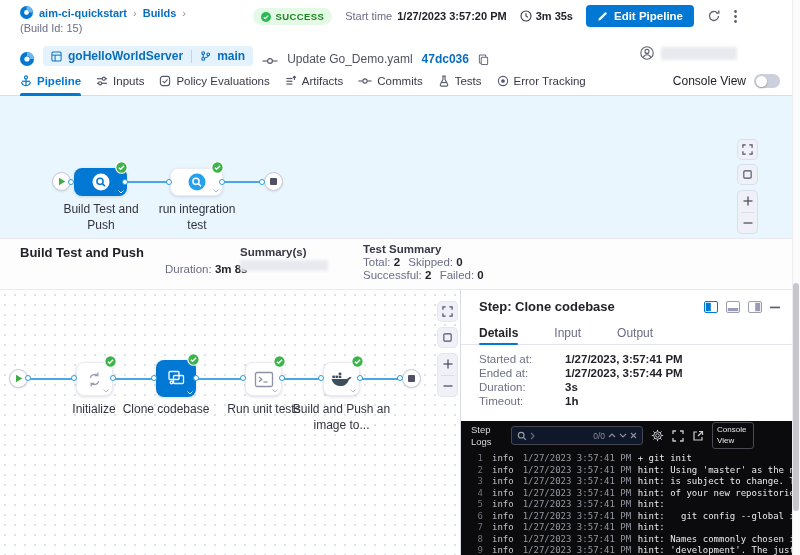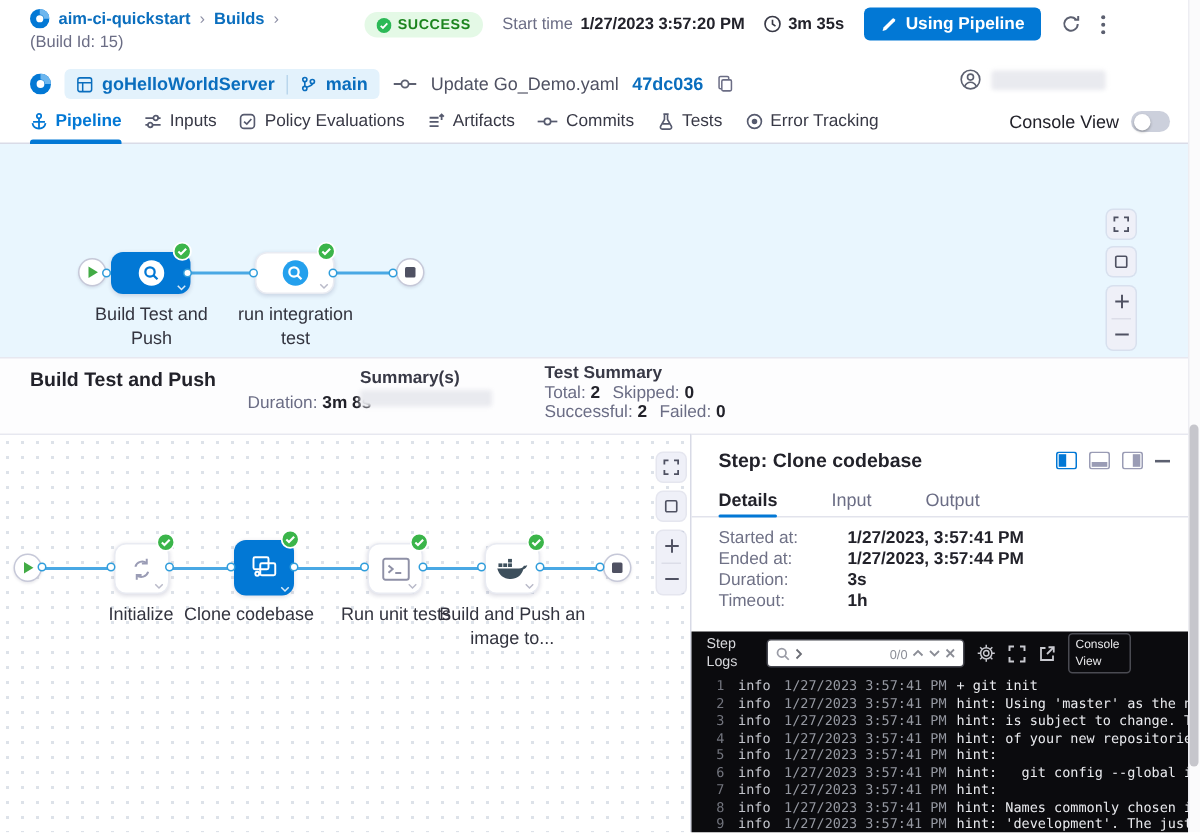--- a/index.html
+++ b/index.html
@@ -14,21 +14,21 @@
   .crumb-sep{color:#8e90a6;font-weight:400;font-size:11px}
   .top-actions{position:absolute;right:26px;top:5px;display:flex;align-items:center;gap:13px}
   .badge-success{display:flex;align-items:flex-end;gap:4px;background:#e4f9e6;color:#1b841d;font-size:9.5px;font-weight:700;letter-spacing:.4px;padding:3px 8px;border-radius:10px}
   .starttime{font-size:11px;color:#6b6d85;display:flex;gap:5px;align-items:center}
   .starttime b{color:#22222a;font-weight:600}
   .elapsed{display:flex;align-items:center;gap:4px;font-size:11px;color:#22222a;font-weight:600}
   .btn-primary{display:flex;align-items:center;gap:6px;background:#0278d5;color:#fff;font-size:11.5px;font-weight:600;padding:5px 11px;border-radius:4px;border:none;cursor:pointer}
   .iconbtn{background:none;border:none;cursor:pointer;color:#5c6070;display:flex;align-items:center}
   .page-title{position:absolute;left:20px;top:22px;font-size:17px;font-weight:700;color:#22222a;display:flex;align-items:baseline;gap:7px}
   .build-id{font-size:11px;color:#6b6d85;font-weight:400}
-  .meta{position:absolute;left:20px;top:46px;display:flex;align-items:center;gap:9px;font-size:12px}
+  .meta{position:absolute;left:20px;top:46px;display:flex;align-items:flex-end;gap:9px;font-size:12px}
   .chip{display:flex;align-items:center;gap:6px;background:#e3f2fc;color:#0a6ebe;font-weight:600;padding:3px 8px;border-radius:4px}
   .chip-divider{width:1px;height:13px;background:#b9d6ec;margin:0 2px}
   .commit-msg{color:#4f5162}
   .commit-sha{color:#0a6ebe;font-weight:700}
   .user{position:absolute;right:26px;top:46px;display:flex;align-items:center;gap:7px}
   .blurbox{background:#e9eaef;border-radius:2px;filter:blur(1.5px)}
 
   
   .tabbar{position:absolute;left:0;top:67px;width:800px;height:29px;background:#fff;border-bottom:1px solid #d9dbe7;display:flex;align-items:center;padding:0 20px;gap:15px}
   .tab{display:flex;align-items:center;gap:5px;font-size:11.5px;color:#383946;height:29px;position:relative;cursor:pointer;white-space:nowrap}
@@ -79,21 +79,21 @@
   .frow{display:flex;height:14px;margin-bottom:0}
   .frow{margin-top:0}
   .frow + .frow{margin-top:0}
   .flabel{width:86px;font-size:11.5px;color:#6f7186}
   .fvalue{font-size:11.5px;color:#22222a;font-weight:600}
 
   
   .console{position:absolute;left:0;top:131px;width:331px;height:135px;background:#0b0b0e;overflow:hidden}
   .console-head{display:flex;align-items:center;height:29px;padding:0 8px 0 10px;gap:8px}
   .step-logs{width:32px;font-size:9.5px;line-height:1.2;color:#d6d7db}
-  .searchbox{width:132px;height:19px;border:1px solid #45464e;border-radius:3px;background:#ffffff;display:flex;align-items:center;padding:0 5px;gap:3px}
+  .searchbox{width:132px;height:19px;border:1px solid #45464e;border-radius:3px;background:#0f172a;display:flex;align-items:center;padding:0 5px;gap:3px}
   .search-caret{color:#6a6c74;font-size:10px;line-height:1}
   .match-count{font-size:8.5px;color:#8b8d96;margin-left:auto}
   .sb-icon{color:#8b8d96;cursor:pointer;display:flex;align-items:center}
   .console-iconbtn{color:#c9cad0;background:none;border:none;cursor:pointer;display:flex;align-items:center}
   .cv-btn{width:42px;border:1px solid #4a4b52;border-radius:3px;font-size:8px;line-height:1.3;color:#e8e8ea;padding:2px 4px;background:none;cursor:pointer;text-align:left;font-family:"Liberation Sans",sans-serif}
   .loglines{padding:3px 0 0 10px;font-family:"DejaVu Sans Mono",monospace;font-size:9px;line-height:11.5px}
   .logrow{display:flex;white-space:pre}
   .ln{width:12px;text-align:right;color:#72747d}
   .lv{margin-left:9px;color:#c3c5cc}
   .lt{margin-left:9px;color:#9598a1;width:102px}
@@ -145,21 +145,21 @@
             </svg>
         </span>
         <span>3m 35s</span>
       </span>
       <button class="btn-primary">
         <span>
           <svg width="11" height="11" viewBox="0 0 12 12">
               <path d="M1.5 10.5 L2.2 8 L8.6 1.6 a1 1 0 0 1 1.4 0 l.4 .4 a1 1 0 0 1 0 1.4 L4 9.8 Z" fill="#fff"></path>
             </svg>
         </span>
-        <span>Using Pipeline</span>
+        <span>Edit Pipeline</span>
       </button>
       <button class="iconbtn">
         <svg width="14" height="14" viewBox="0 0 14 14" fill="none" stroke="#5c6070" stroke-width="1.3">
             <path d="M11.5 7 a4.5 4.5 0 1 1 -1.3 -3.2"></path>
             <path d="M11.8 1.6 v2.6 h-2.6"></path>
           </svg>
       </button>
       <button class="iconbtn">
         <svg width="3" height="13" viewBox="0 0 3 13" fill="#5c6070">
             <circle cx="1.5" cy="1.5" r="1.4"></circle>

